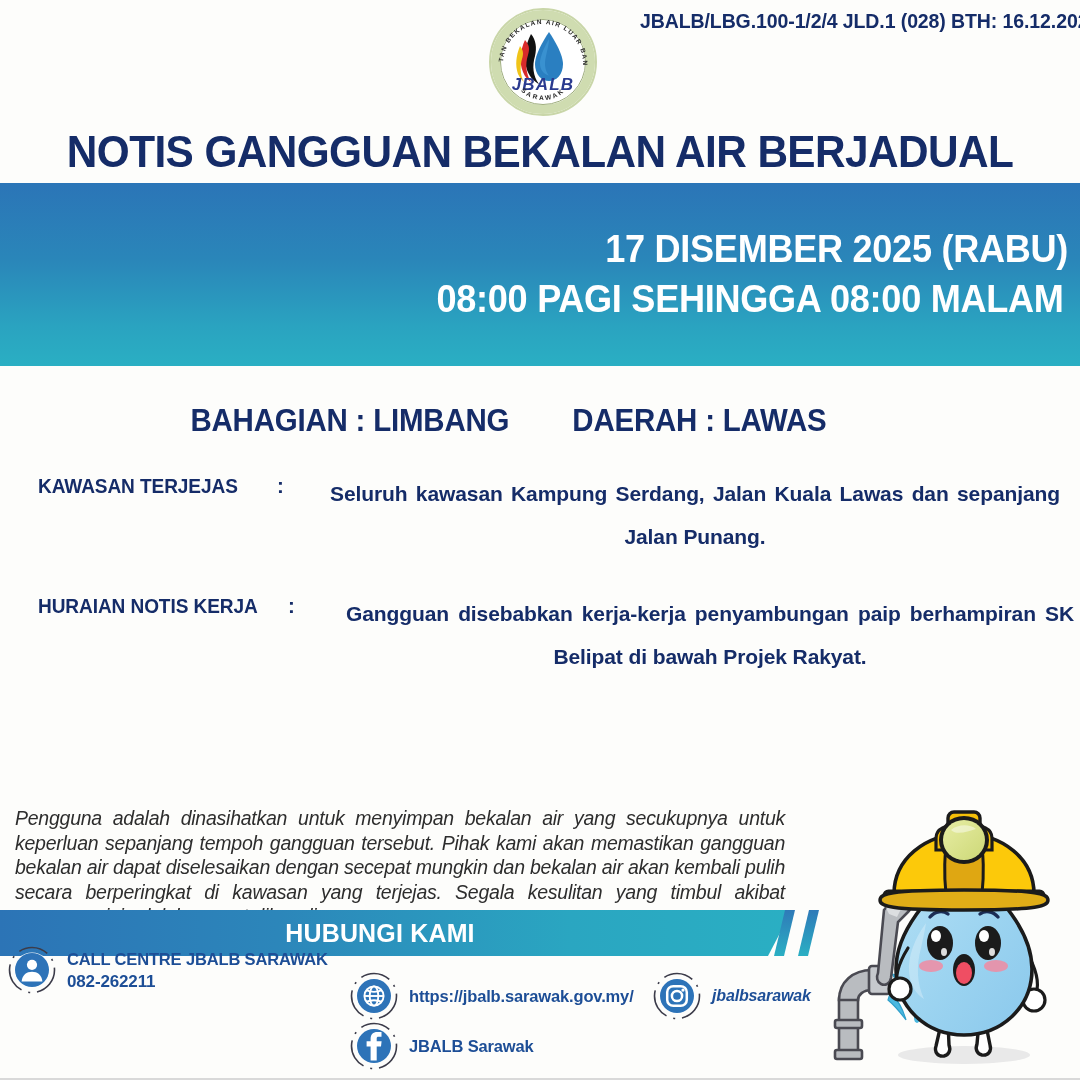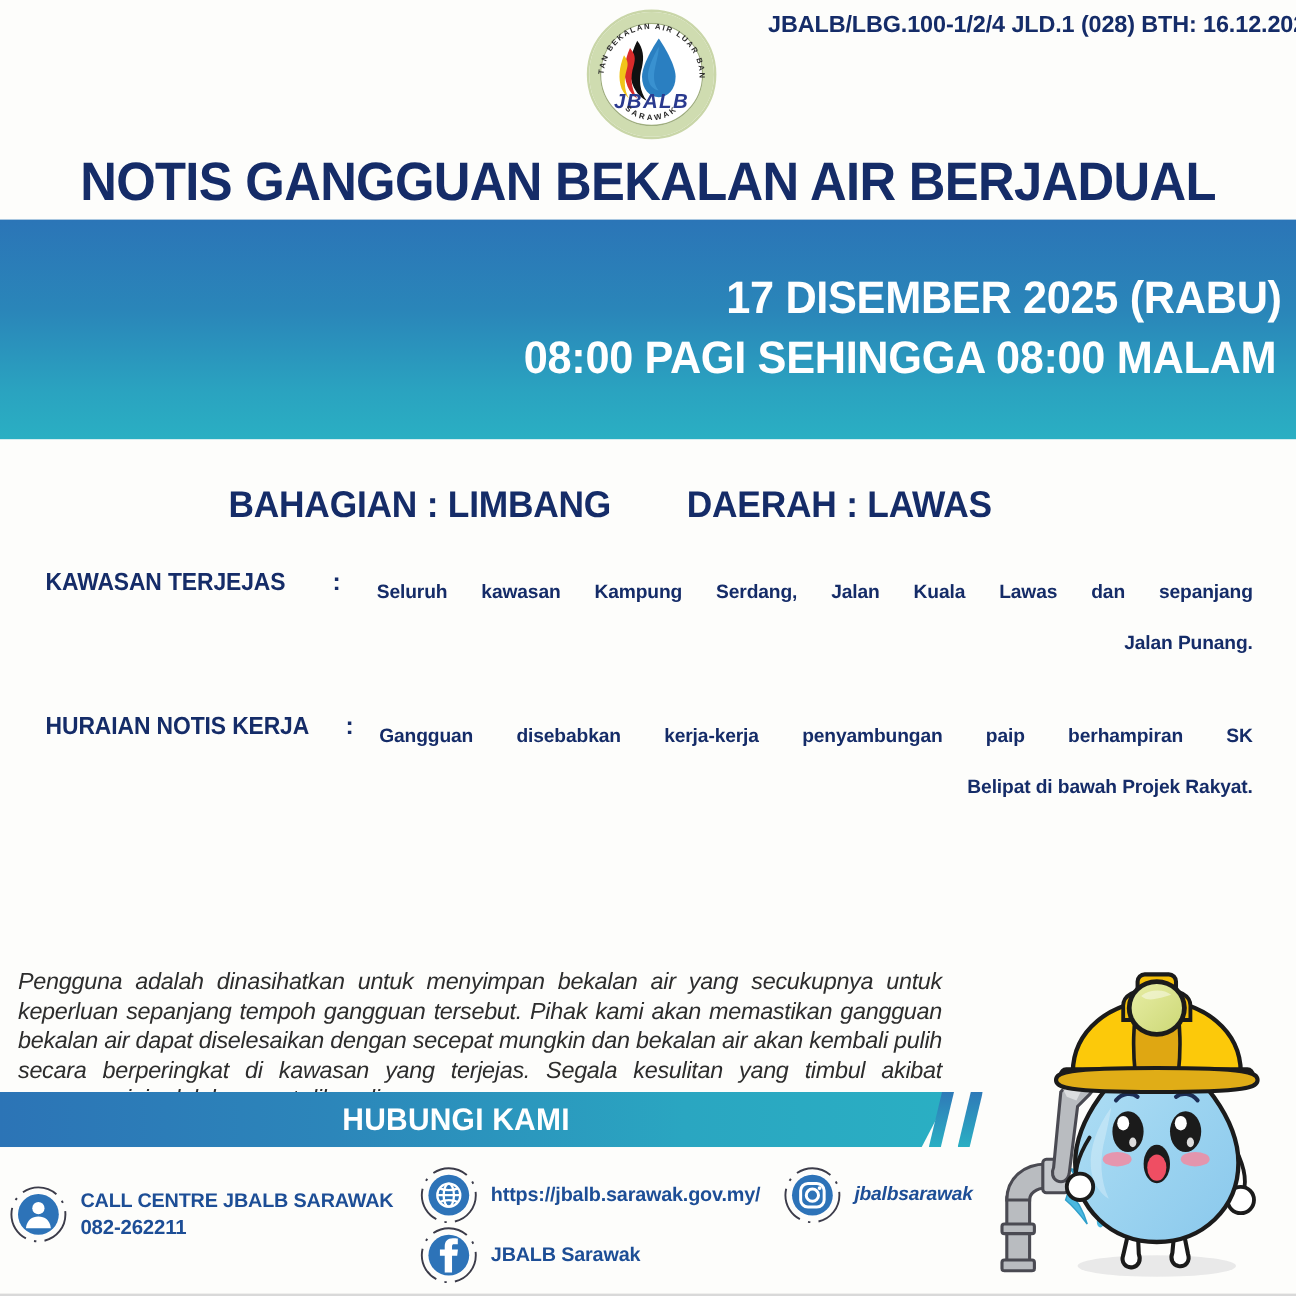--- a/index.html
+++ b/index.html
@@ -93,38 +93,39 @@
     transform:scaleX(0.93);
     transform-origin:left center;
     white-space:nowrap;
   }
   .d-colon{
     position:absolute;
     font-size:20.5px;
   }
   .d-body{
     position:absolute;
-    font-size:16px;
+    font-size:21px;
     line-height:43px;
     letter-spacing:-0.1px;
     text-align:justify;
+    margin-left:16px;
   }
   .d-body p{margin:0;}
   .d-body p.just{text-align:justify;text-align-last:justify;}
-  .d-body p.norm{text-align:right;}
+  .d-body p.norm{text-align:center;}
 
   
   #row1-label{left:38px;top:474px;}
   #row1-colon{left:277px;top:474px;}
   #row1-body{left:314px;top:472px;width:730px;}
 
   
   #row2-label{left:38px;top:594px;}
   #row2-colon{left:288px;top:594px;}
-  #row2-body{left:316px;top:592px;width:728px;}
+  #row2-body{left:330px;top:592px;width:728px;}
 
   
   .advisory{
     position:absolute;left:15px;top:806px;width:770px;
     font-style:italic;
     font-size:19.5px;
     line-height:24.5px;
     color:#2d2d2d;
     letter-spacing:-0.25px;
     text-align:justify;
@@ -167,21 +168,21 @@
     margin-left:11px;
     color:#1d4e96;
     font-weight:bold;
     font-size:16.5px;
     line-height:22px;
     letter-spacing:-0.15px;
     white-space:nowrap;
     font-family:"Liberation Sans", sans-serif;
   }
   .ctext .t2{font-size:17px;}
-  #c-call{left:8px;top:988px;}
+  #c-call{left:8px;top:946px;}
   #c-web{left:350px;top:972px;}
   #c-fb{left:350px;top:1022px;}
   #c-ig{left:653px;top:972px;font-style:italic;}
   #c-ig .ctext{font-size:16px;}
 
   
   .mascot{
     position:absolute;left:822px;top:788px;width:258px;height:292px;
   }
   .mascot svg{display:block;}

